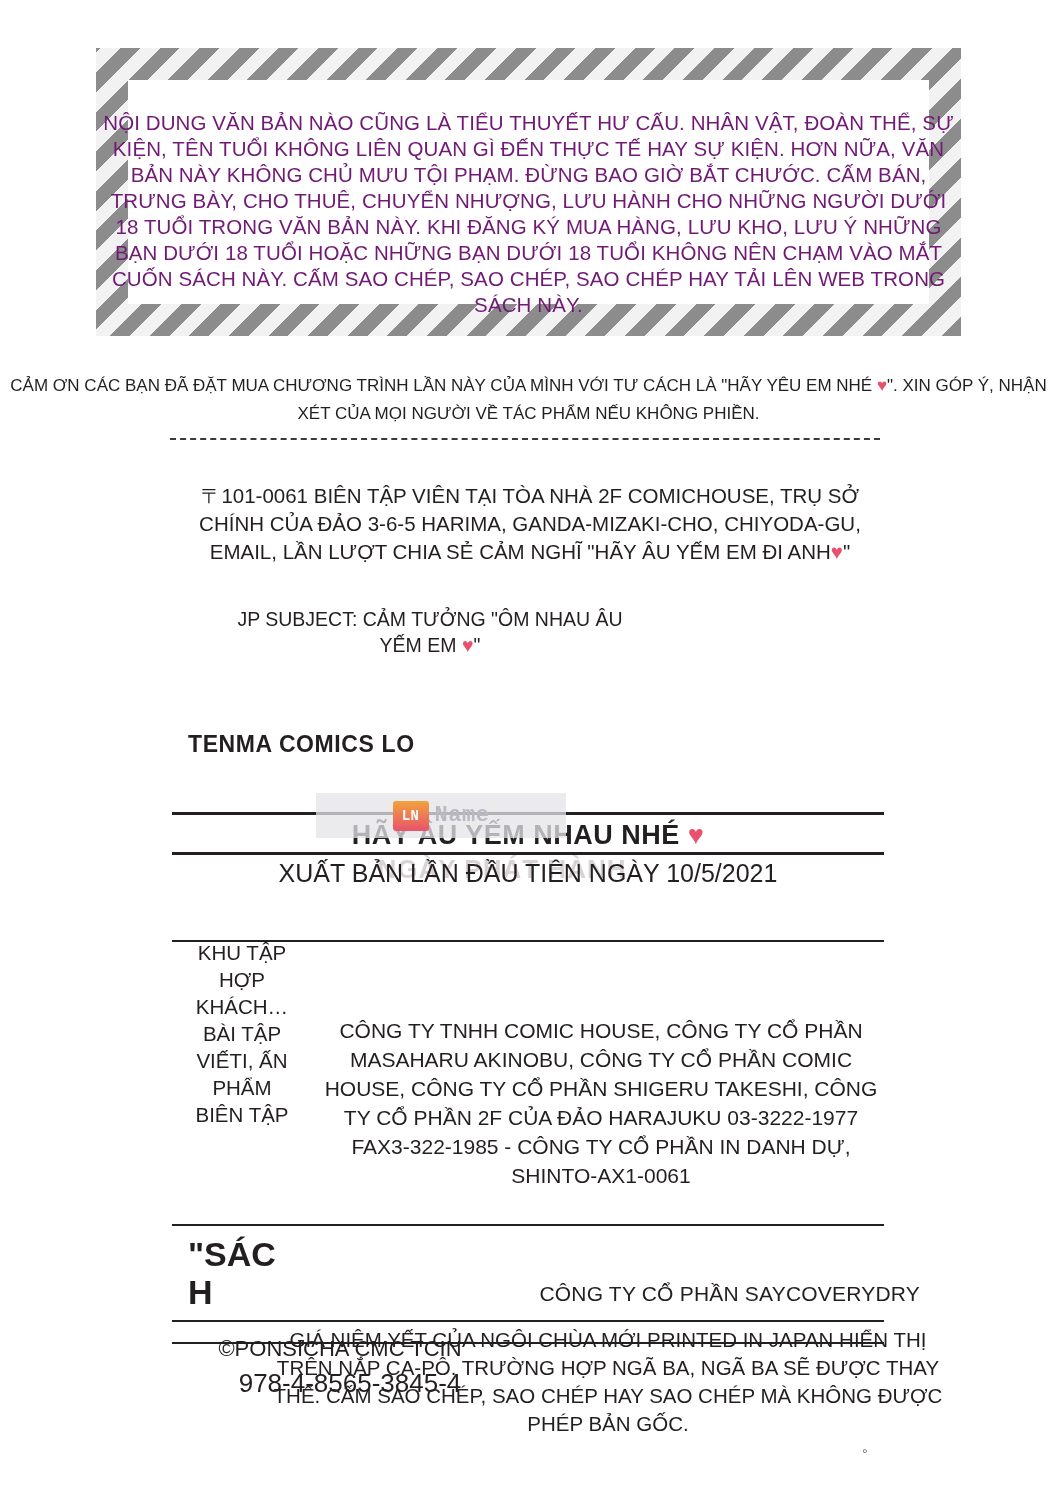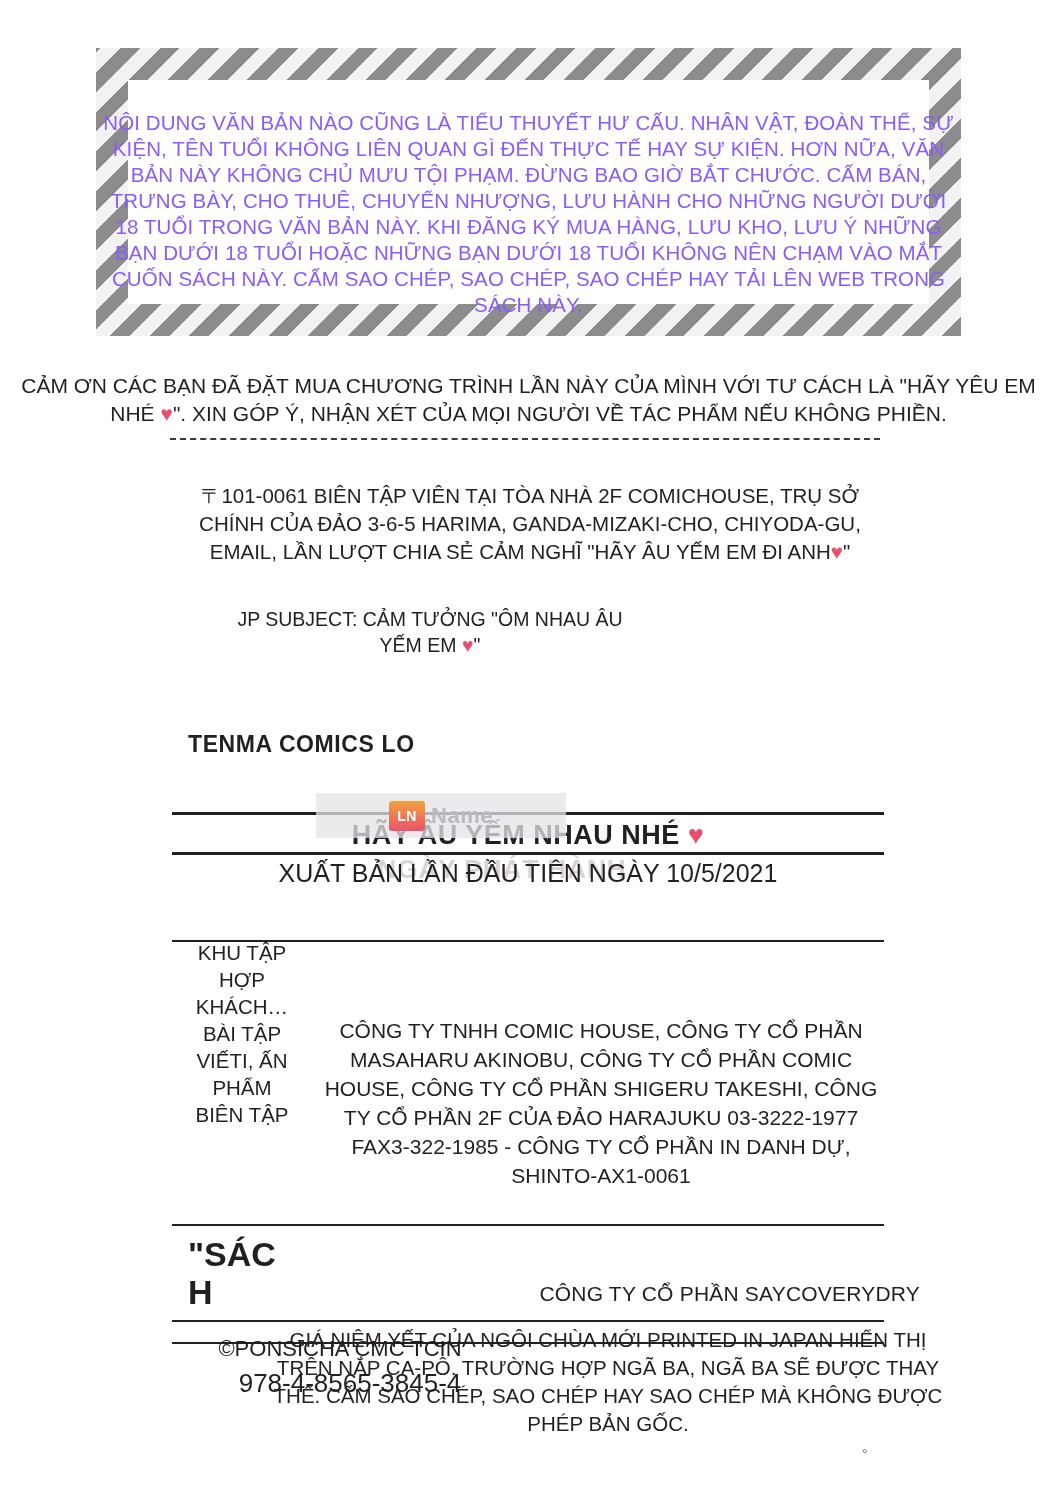--- a/index.html
+++ b/index.html
@@ -46,31 +46,31 @@
     position: absolute;
     left: 0;
     top: 62px;
     width: 100%;
     padding: 0 4px;
     box-sizing: border-box;
     text-align: center;
     font-size: 20.5px;
     line-height: 26px;
     letter-spacing: 0.1px;
-    color: #8b5cf6;
+    color: #701a75;
   }
 
   
   .thanks {
     position: absolute;
     left: 6px;
     top: 372px;
     width: 1045px;
     text-align: center;
-    font-size: 21px;
+    font-size: 17px;
     line-height: 28px;
   }
   .heart { color: #e8506e; }
 
   
   .dashed {
     position: absolute;
     left: 170px;
     top: 438px;
     width: 710px;
@@ -163,20 +163,21 @@
     width: 250px;
     height: 45px;
     background: rgba(228, 228, 232, 0.75);
     display: flex;
     align-items: center;
     justify-content: center;
     font-size: 22px;
     font-weight: bold;
     color: #b9b9c4;
     letter-spacing: 0.5px;
+    font-family: Liberation Mono, monospace;
   }
   .watermark .wm-logo {
     width: 36px;
     height: 30px;
     margin-right: 6px;
     background: linear-gradient(#f2a23c, #e8536d);
     color: #fff;
     font-size: 14px;
     display: flex;
     align-items: center;

